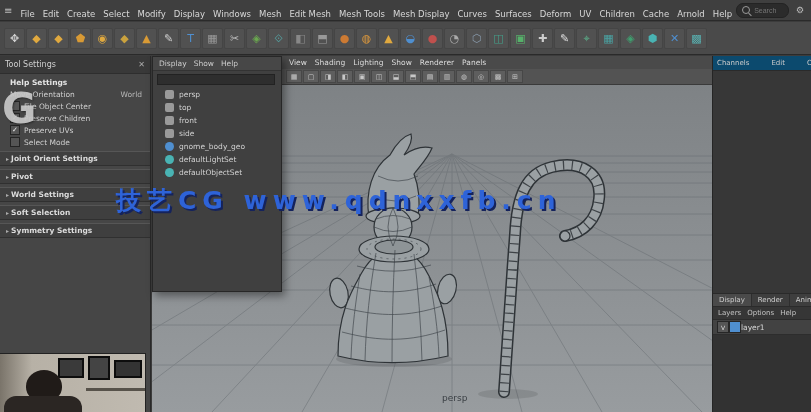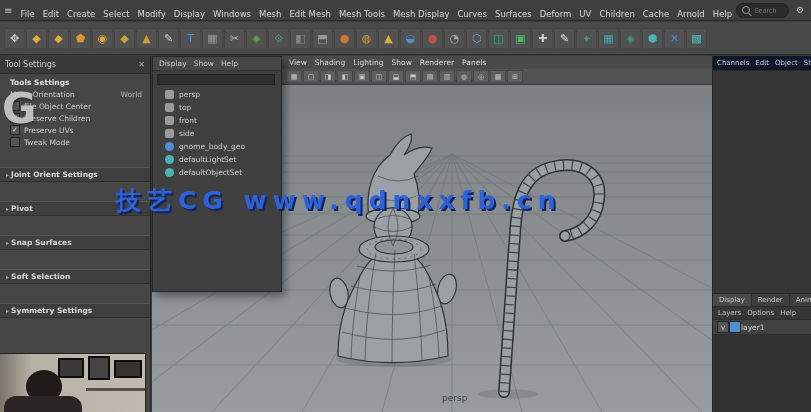--- a/index.html
+++ b/index.html
@@ -32,21 +32,21 @@
            padding:1px 5px;font-size:8px;color:#cfcfcf;border-bottom:1px solid #2e2e2e;}
   .panel-h .x{color:#aaa;font-size:8px;cursor:pointer;}
   .ts-rows{padding-top:2px;}
   .ts-row{display:flex;align-items:center;height:12px;padding-left:10px;font-size:7.5px;color:#d0d0d0;}
   .ts-row .cb{display:none;width:8px;height:8px;background:#555;border:1px solid #242424;margin-right:4px;
               align-items:center;justify-content:center;flex:none;}
   .ts-row.check .cb{display:inline-flex;}
   .cb.on::before{content:"✓";font-size:7px;color:#ececec;line-height:8px;}
   .ts-row.title{font-weight:bold;color:#e4e4e4;}
   .ts-row.header{background:#3f3f3f;border-top:1px solid #565656;border-bottom:1px solid #303030;
-                 height:13px;margin-top:19px;font-weight:bold;color:#dcdcdc;padding-left:6px;}
+                 height:13px;margin-top:3px;font-weight:bold;color:#dcdcdc;padding-left:6px;}
   .ts-row.header .lbl::before{content:"▸ ";font-size:6px;color:#aaa;}
   .ts-row .val{margin-left:auto;margin-right:8px;color:#b8b8b8;}
   .g-mark{position:absolute;left:2px;top:84px;font-size:42px;font-weight:bold;color:rgba(205,205,205,.9);
           text-shadow:1px 1px 2px rgba(0,0,0,.4);pointer-events:none;}
 
   
   .viewport{position:absolute;left:152px;top:56px;width:560px;bottom:0;overflow:hidden;}
   .vp-svg{position:absolute;left:0;top:0;}
   .vp-toolbar{position:absolute;left:130px;top:0;right:0;height:13px;background:#4a4a4a;border-bottom:1px solid #3a3a3a;
               display:flex;align-items:center;gap:8px;padding:0 7px;font-size:7.5px;color:#dcdcdc;}
@@ -63,21 +63,21 @@
   .out-search{display:block;width:118px;height:11px;background:#2e2e2e;border:1px solid #222;color:#ccc;
               font-size:7px;margin:3px 4px;box-sizing:border-box;}
   .out-item{display:flex;align-items:center;gap:5px;height:13px;padding-left:12px;font-size:7.5px;color:#d2d2d2;cursor:default;}
   .ic{width:9px;height:9px;flex:none;}
   .ic.camera{background:#9a9a9a;border-radius:2px;}
   .ic.mesh{background:#4f8fd0;border-radius:50%;}
   .ic.set{background:#49b3b3;border-radius:50%;}
 
   
   .rightpanel{position:absolute;left:712px;top:56px;right:0;bottom:0;background:#323232;border-left:1px solid #252525;box-sizing:border-box;}
-  .rp-menus{display:flex;gap:6px;font-size:7px;color:#cccccc;padding:3px 4px;background:#0f172a;border-bottom:1px solid #2a2a2a;}
+  .rp-menus{display:flex;gap:22px;font-size:7px;color:#cccccc;padding:3px 4px;background:#0c4a6e;border-bottom:1px solid #2a2a2a;}
   .rp-body{height:222px;background:#373737;border-bottom:1px solid #2a2a2a;}
   .rp-tabs{display:flex;font-size:7px;color:#cfcfcf;background:#3e3e3e;border-bottom:1px solid #2b2b2b;}
   .rp-tab{padding:2px 6px;border-right:1px solid #2e2e2e;cursor:pointer;}
   .rp-tab:first-child{background:#4a4a4a;}
   .layer-menus{display:flex;gap:6px;font-size:7px;color:#c4c4c4;padding:2px 5px;background:#363636;border-bottom:1px solid #2b2b2b;}
   .layer-row{display:flex;align-items:center;height:14px;padding:0 4px;background:#424242;border-bottom:1px solid #2d2d2d;font-size:7.5px;}
   .layer-vis{width:10px;height:10px;background:#565656;border:1px solid #262626;color:#ddd;font-size:6px;
              display:flex;align-items:center;justify-content:center;}
   .layer-swatch{width:10px;height:10px;background:#4f8fd0;border:1px solid #262626;}
   .layer-name{color:#d6d6d6;}
@@ -266,21 +266,21 @@
 
 <div class="toolpanel">
   <div class="panel-h">
     <span>Tool Settings</span>
     <span class="x">✕</span>
   </div>
   <div class="ts-rows">
 
       <div class="ts-row title">
 
-        <span class="lbl">Tools Settings</span>
+        <span class="lbl">Help Settings</span>
         <span class="val"></span>
       </div>
 
       <div class="ts-row opt">
 
         <span class="lbl">Move Orientation</span>
         <span class="val">World</span>
       </div>
 
       <div class="ts-row check">
@@ -296,39 +296,39 @@
       </div>
 
       <div class="ts-row check">
         <span class="cb on"></span>
         <span class="lbl">Preserve UVs</span>
         <span class="val"></span>
       </div>
 
       <div class="ts-row check">
         <span class="cb off"></span>
-        <span class="lbl">Tweak Mode</span>
+        <span class="lbl">Select Mode</span>
         <span class="val"></span>
       </div>
 
       <div class="ts-row header">
 
         <span class="lbl">Joint Orient Settings</span>
         <span class="val"></span>
       </div>
 
       <div class="ts-row header">
 
         <span class="lbl">Pivot</span>
         <span class="val"></span>
       </div>
 
       <div class="ts-row header">
 
-        <span class="lbl">Snap Surfaces</span>
+        <span class="lbl">World Settings</span>
         <span class="val"></span>
       </div>
 
       <div class="ts-row header">
 
         <span class="lbl">Soft Selection</span>
         <span class="val"></span>
       </div>
 
       <div class="ts-row header">

